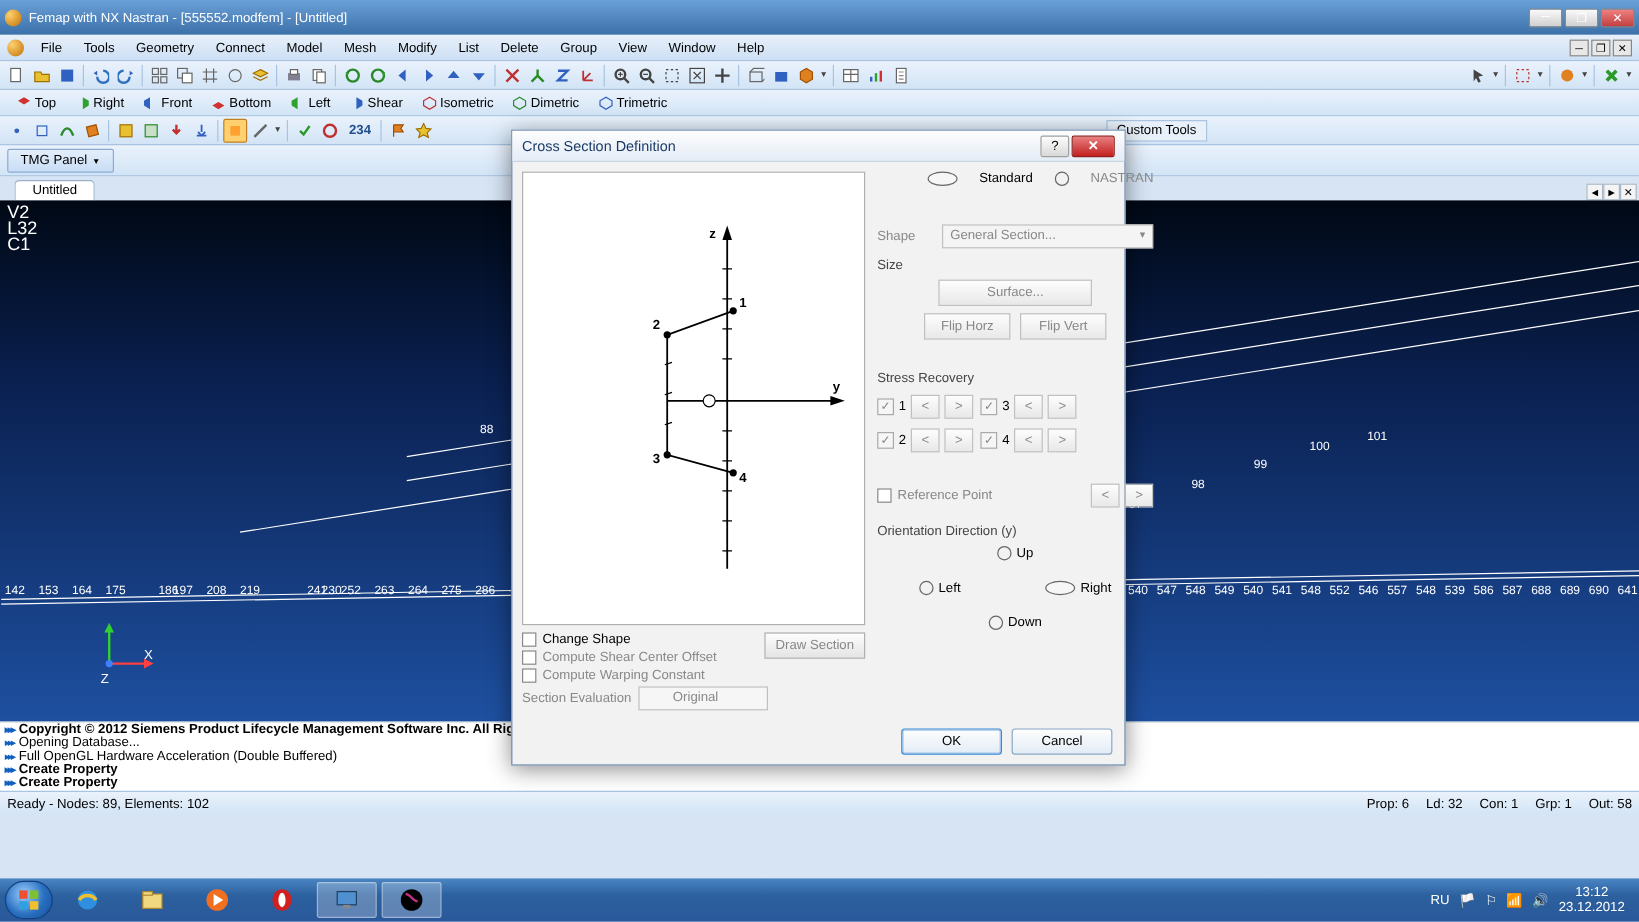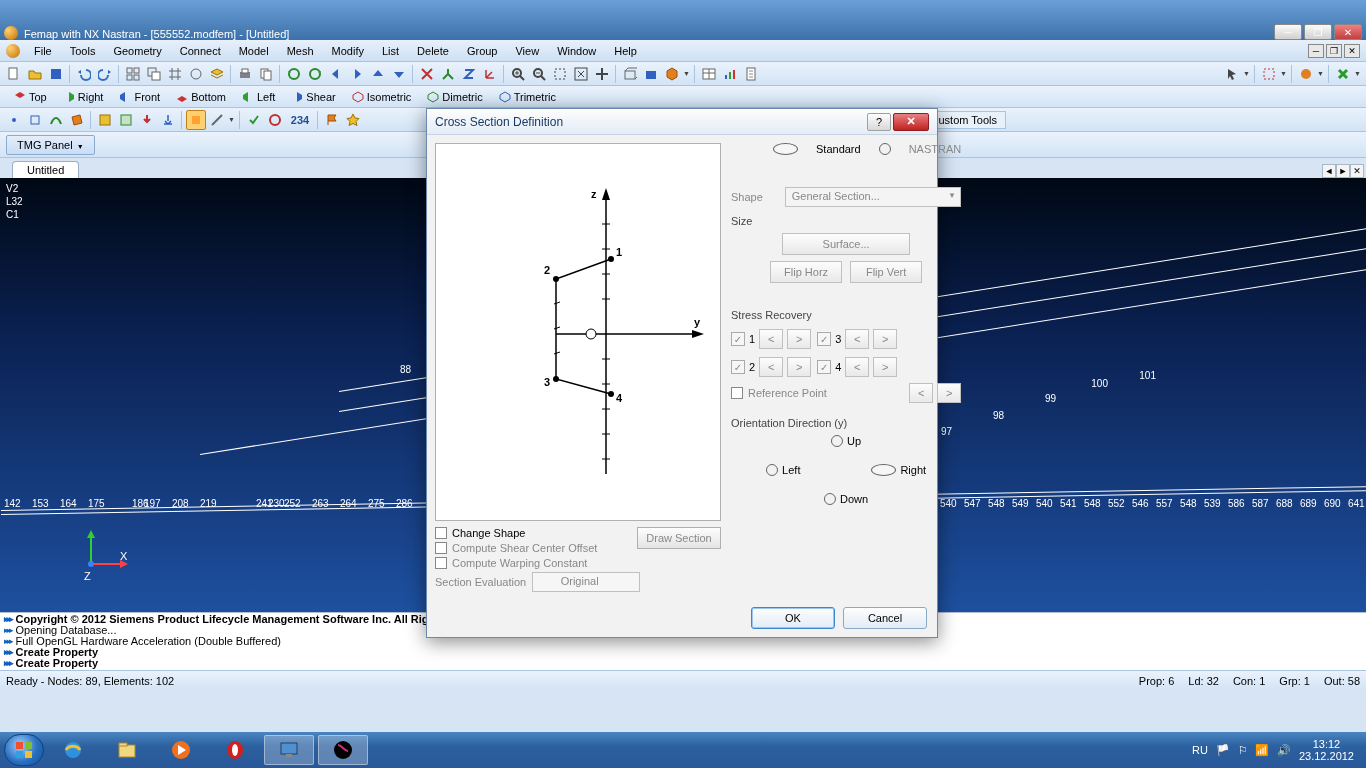--- a/index.html
+++ b/index.html
@@ -1,19 +1,19 @@
 <!DOCTYPE html>
 <html><head>
 <meta charset="utf-8">
 <style>
 * { margin: 0; padding: 0; box-sizing: border-box; font-family: "Segoe UI", Tahoma, sans-serif; font-size: 11px; }
 html, body { width: 1366px; height: 768px; overflow: hidden; background: #d6e4f4; }
 
 
-.titlebar { height: 40px; background: linear-gradient(#6aa0d8, #3c70a8); display: flex; align-items: flex-end; padding: 0 4px; color: #fff; }
+.titlebar { height: 29px; background: linear-gradient(#6aa0d8, #3c70a8); display: flex; align-items: center; padding: 0 4px; color: #fff; }
 .titlebar .app-icon { width: 14px; height: 14px; background: radial-gradient(circle at 30% 30%, #ffd070, #c07000); border-radius: 50%; margin-right: 6px; }
 .titlebar .title-text { flex: 1; }
 .win-btns { display: flex; gap: 2px; }
 .win-btn { width: 28px; height: 16px; background: linear-gradient(#fafafa, #d0d0d0); border: 1px solid #888; border-radius: 2px; display: flex; align-items: center; justify-content: center; font-size: 10px; }
 .win-btn.close { background: linear-gradient(#f08080, #c04040); color: #fff; }
 
 
 .menubar { height: 22px; background: linear-gradient(#e8f0fa, #cde0f4); display: flex; align-items: center; padding: 0 6px; gap: 2px; border-bottom: 1px solid #a8c4e0; }
 .menubar .app-icon { width: 14px; height: 14px; background: radial-gradient(circle at 30% 30%, #ffd070, #c07000); border-radius: 50%; margin-right: 4px; }
 .menu-item { padding: 2px 8px; border-radius: 2px; }
@@ -38,21 +38,21 @@
 .tmg-panel { padding: 3px 10px; background: linear-gradient(#e4eefb,#c8ddf5); border: 1px solid #8aaad0; border-radius: 2px; }
 .tmg-panel .dd { font-size: 7px; margin-left: 4px; }
 
 .tab-row { height: 20px; background: #d6e4f4; display: flex; align-items: flex-end; padding-left: 12px; }
 .doc-tab { padding: 2px 14px; background: #fff; border: 1px solid #9ab0c8; border-bottom: none; border-radius: 4px 4px 0 0; }
 .tab-nav { margin-left: auto; display: flex; gap: 0; padding-right: 2px; }
 .tab-nav span { width: 14px; height: 14px; display: inline-flex; align-items: center; justify-content: center; font-size: 9px; border: 1px solid #a8b8c8; background: #f4f4f4; }
 
 
 .viewport { position: relative; width: 100%; height: 434px; background: linear-gradient(to bottom, #000814 0%, #0a2050 35%, #1e50a0 100%); overflow: hidden; }
-.vp-text { position: absolute; top: 4px; left: 6px; color: #fff; font-size: 10px; line-height: 13px; white-space: pre; }
+.vp-text { position: absolute; top: 4px; left: 6px; color: #fff; font-size: 15px; line-height: 13px; white-space: pre; }
 .vp-triad { position: absolute; left: 76px; bottom: 28px; width: 60px; height: 60px; }
 .vp-line { position: absolute; background: #fff; height: 1px; transform-origin: left center; }
 .vp-node-label { position: absolute; color: #fff; font-size: 10px; }
 
 
 .msg-area { height: 58px; background: #fff; border-top: 1px solid #b0c0d0; overflow: hidden; padding: 1px 4px; }
 .msg-line { display: flex; align-items: center; gap: 4px; font-size: 11px; line-height: 11px; }
 .msg-marker { color: #1060c0; font-size: 9px; letter-spacing: -2px; }
 .msg-line.bold { font-weight: bold; }
 
@@ -809,21 +809,21 @@
         <span class="sq-btn">&lt;</span>
             <span class="sq-btn">&gt;</span>
           </div>
         <div class="sr-half">
             <span class="sq-chk">✓</span>
             <span>4</span>
         <span class="sq-btn">&lt;</span>
             <span class="sq-btn">&gt;</span>
           </div>
       </div>
-      <div class="sr-grid" style="margin-top:0">
+      <div class="sr-grid" style="margin-top:20px">
         <label class="chk-row">
             <span class="chk"></span>
             <span>Reference Point</span>
           </label>
         <div style="margin-left:auto; display:flex; gap:4px">
             <span class="sq-btn">&lt;</span>
             <span class="sq-btn">&gt;</span>
           </div>
       </div>
 

